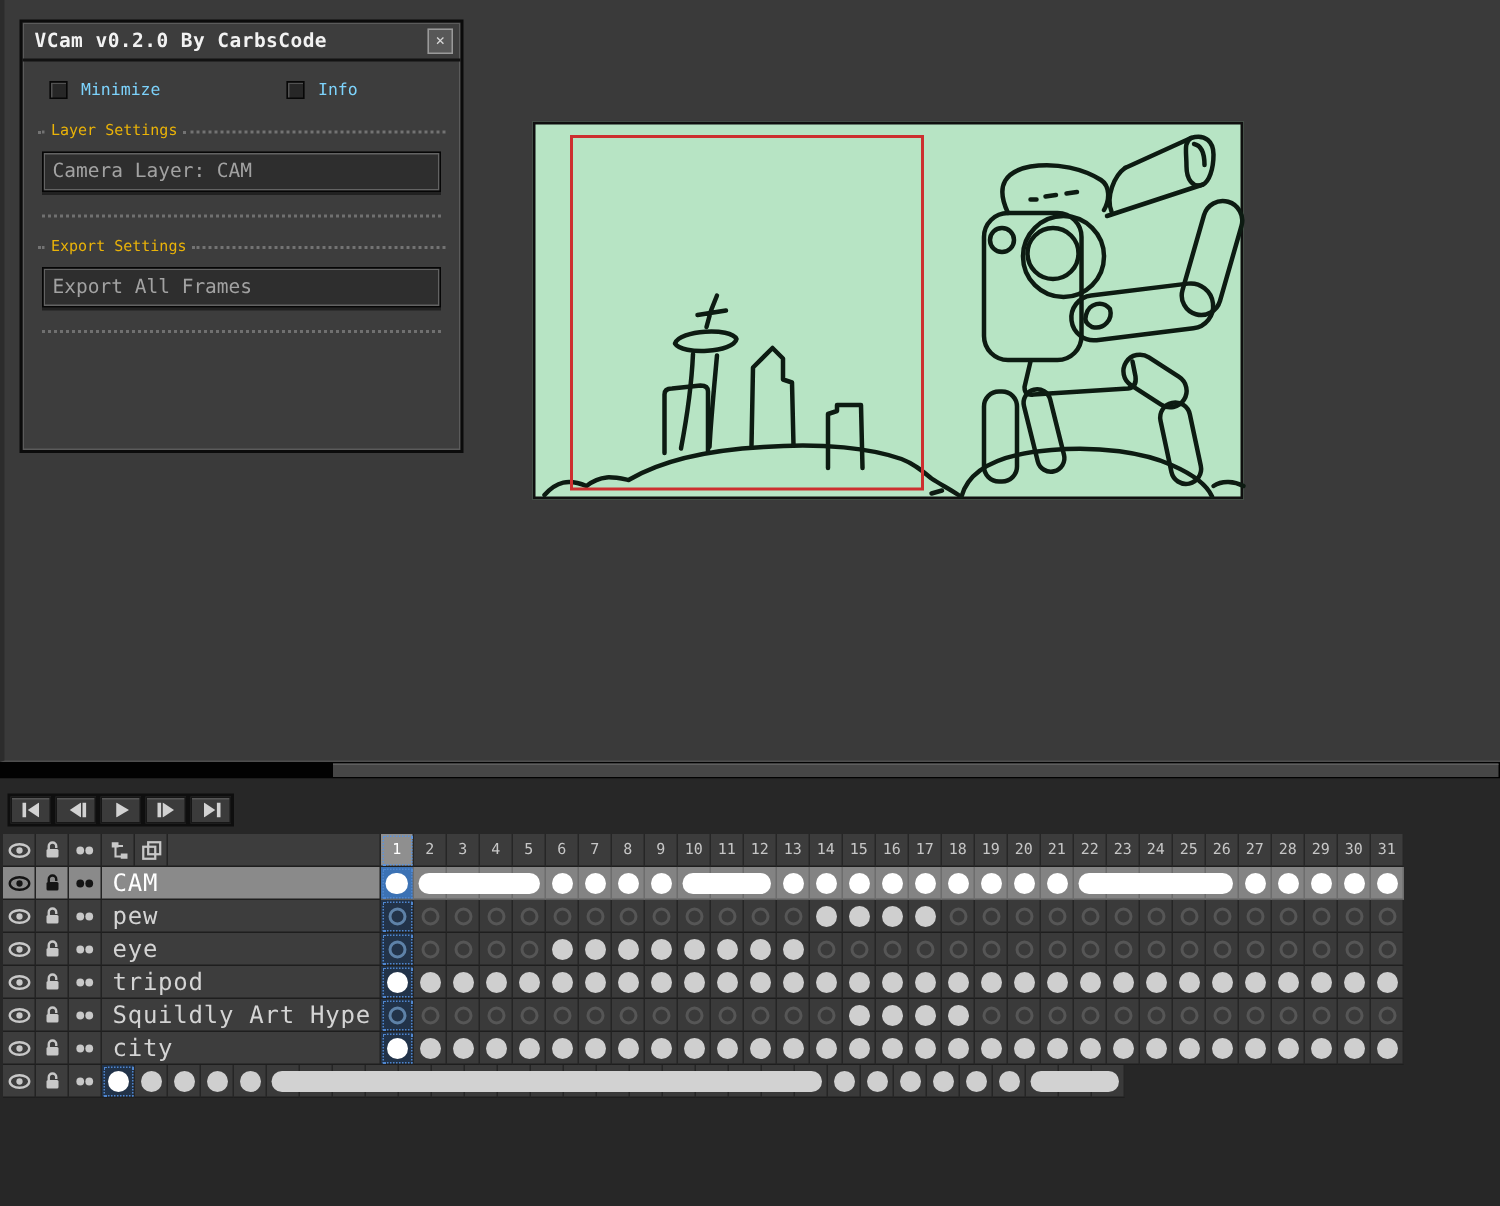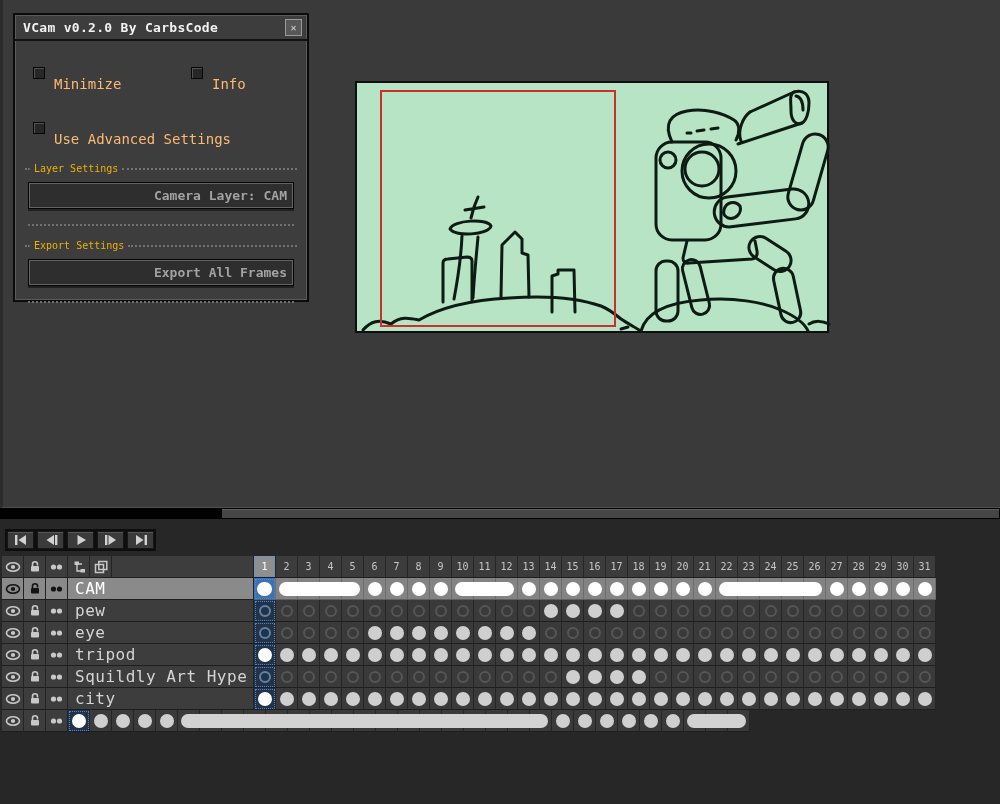--- a/index.html
+++ b/index.html
@@ -12,27 +12,27 @@
   
   .dialog{position:absolute;left:10px;top:13px;width:296px;height:289px;background:#3d3d3d;border:2px solid #0b0b0b;box-shadow:inset 0 0 0 1px #5b5b5b;}
   .titlebar{position:relative;height:26px;border-bottom:2px solid #121212;display:flex;align-items:center;padding:0 8px;}
   .titlebar .title{color:#f2f2f2;font-size:13px;font-weight:bold;letter-spacing:.3px;}
   .closebtn{position:absolute;right:5px;top:4px;width:17px;height:17px;background:#585858;border:1px solid #9a9a9a;color:#d8d8d8;font-size:10px;line-height:14px;text-align:center;padding:0;cursor:pointer;}
   .dlg-body{padding:10px 10px 0 10px;}
   .cb-row{display:flex;margin:2px 8px 16px 8px;}
   .cb-item{display:flex;align-items:center;}
   .cb-item.first{width:158px;}
   .cb{display:inline-block;width:12px;height:12px;background:#272727;border:1px solid #070707;box-shadow:inset 1px 1px 0 #525252;margin-right:9px;}
-  .cb-label{color:#fdba74;font-size:14px;margin-top:23px;}
+  .cb-label{color:#7dd3fc;font-size:11px;}
   .sec-head{display:flex;align-items:center;margin:0 0 8px 0;}
   .dash{border-top:2px dotted #737373;height:0;}
   .dash.w6{width:5px;}
   .dash.fill{flex:1;}
   .sec-label{color:#eab308;font-size:10px;font-weight:normal;margin:0 4px;white-space:nowrap;}
-  .dlg-btn{display:block;width:calc(100% - 6px);margin:0 auto 15px auto;height:27px;background:#2e2e2e;border:1px solid #060606;box-shadow:inset 0 0 0 1px #636363,0 2px 0 rgba(0,0,0,.45);color:#a2a2a2;font-size:13px;font-weight:bold;text-align:right;cursor:pointer;}
+  .dlg-btn{display:block;width:calc(100% - 6px);margin:0 auto 15px auto;height:27px;background:#2e2e2e;border:1px solid #060606;box-shadow:inset 0 0 0 1px #636363,0 2px 0 rgba(0,0,0,.45);color:#a2a2a2;font-size:13px;font-weight:normal;text-align:left;cursor:pointer;}
   .dash-sep{border:none;border-top:2px dotted #707070;height:0;margin:2px 3px 14px 3px;}
 
   
   .sprite{position:absolute;left:352px;top:81px;width:474px;height:252px;background:#b7e4c4;border:2px solid #0f0f0f;}
   .sketch{position:absolute;left:0;top:0;}
   .cam-rect{position:absolute;left:23px;top:7px;width:236px;height:237px;border:2px solid #cd2f2f;}
 
   
   .hscroll{position:absolute;left:0;top:508px;width:1000px;height:11px;background:#020202;}
   .hthumb{position:absolute;left:222px;top:1px;width:777px;height:9px;background:#464646;border-top:1px solid #5e5e5e;}
@@ -84,26 +84,20 @@
       </div>
       <div class="dlg-body">
         <div class="cb-row">
           <span class="cb-item first">
             <span class="cb"></span>
             <span class="cb-label">Minimize</span>
           </span>
           <span class="cb-item">
             <span class="cb"></span>
             <span class="cb-label">Info</span>
-          </span>
-        </div>
-        <div class="cb-row">
-          <span class="cb-item">
-            <span class="cb"></span>
-            <span class="cb-label">Use Advanced Settings</span>
           </span>
         </div>
         <div class="sec-head">
           <span class="dash w6"></span>
           <span class="sec-label">Layer Settings</span>
           <span class="dash fill"></span>
         </div>
         <button class="dlg-btn">Camera Layer: CAM</button>
         <div class="dash-sep"></div>
         <div class="sec-head">

